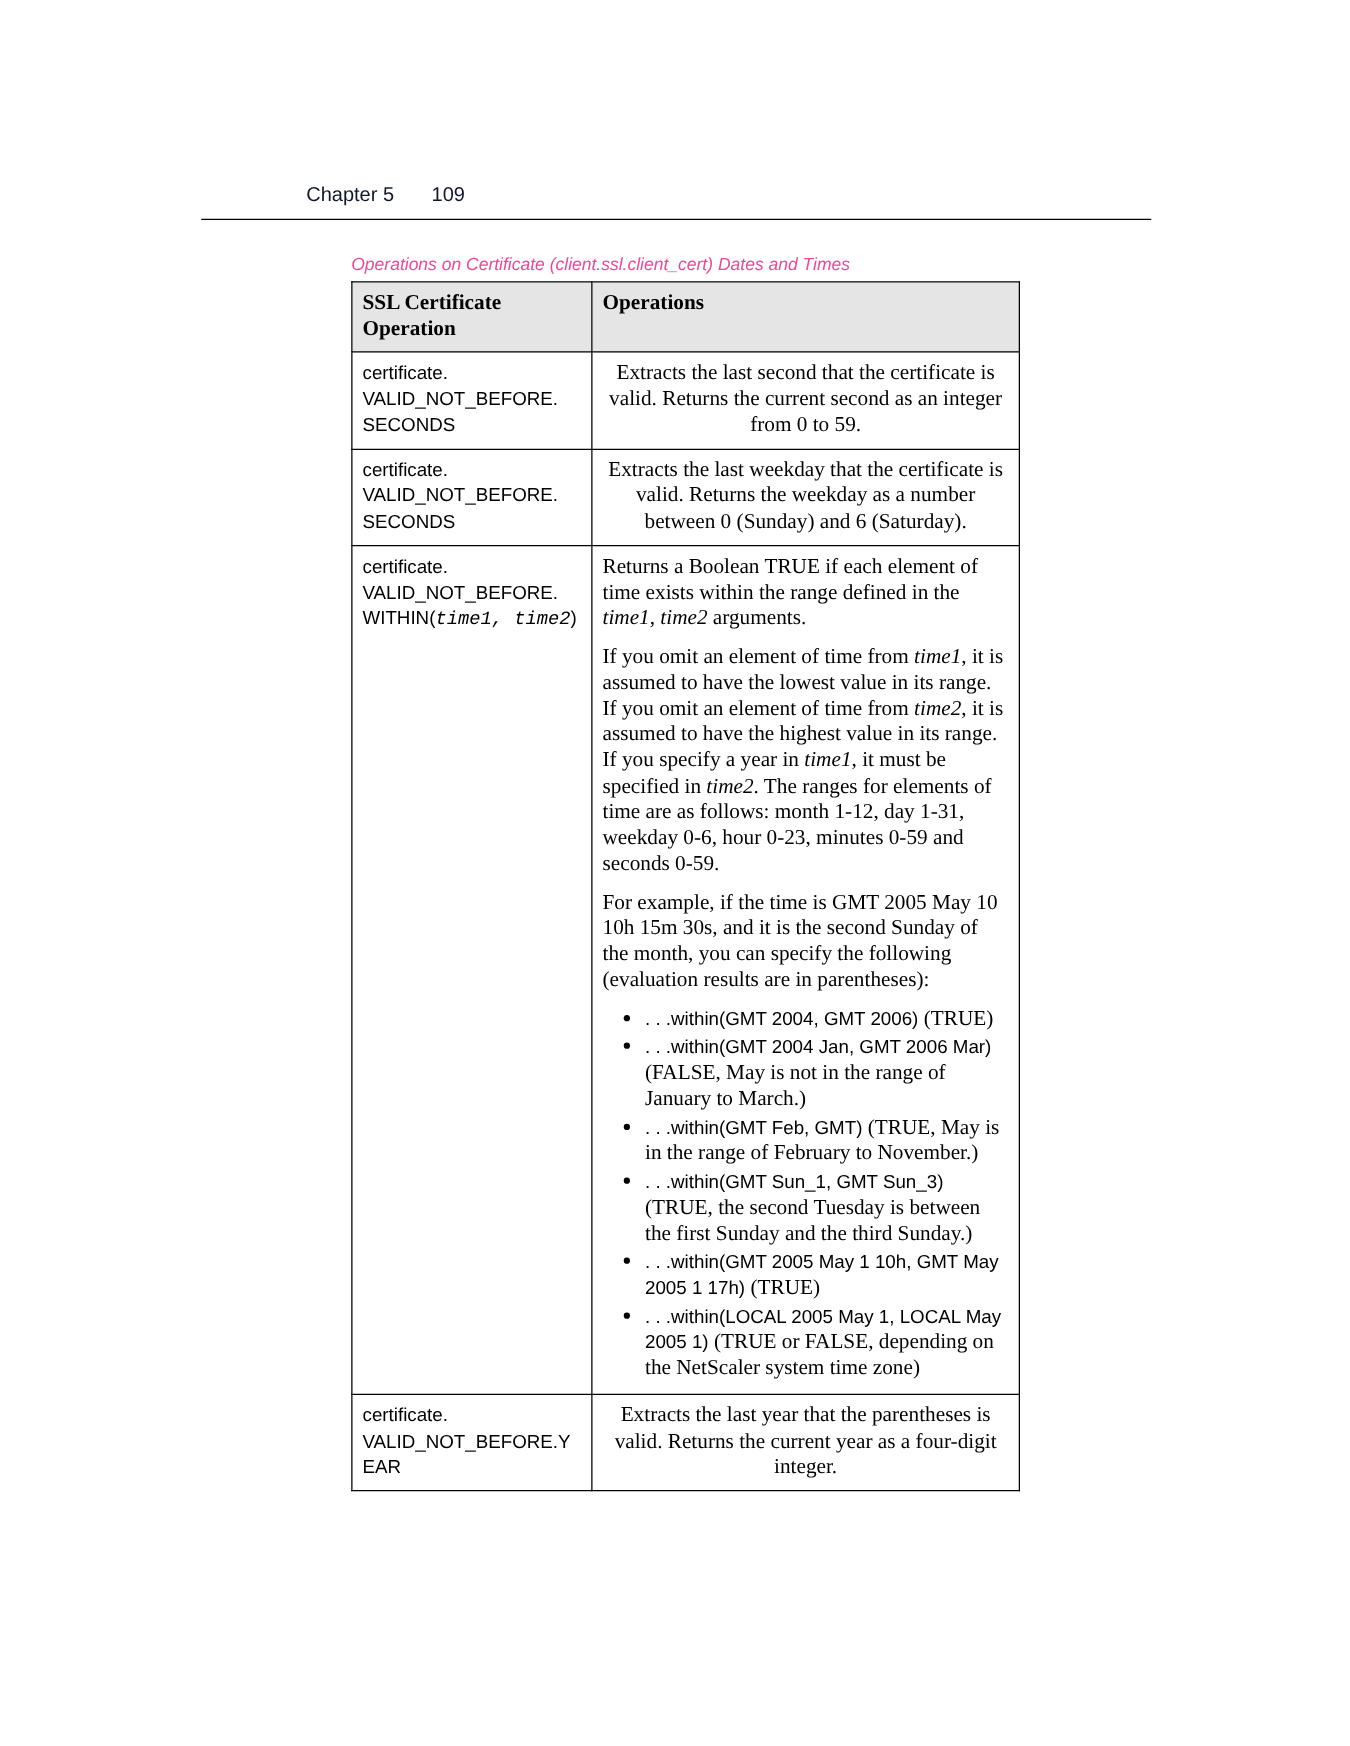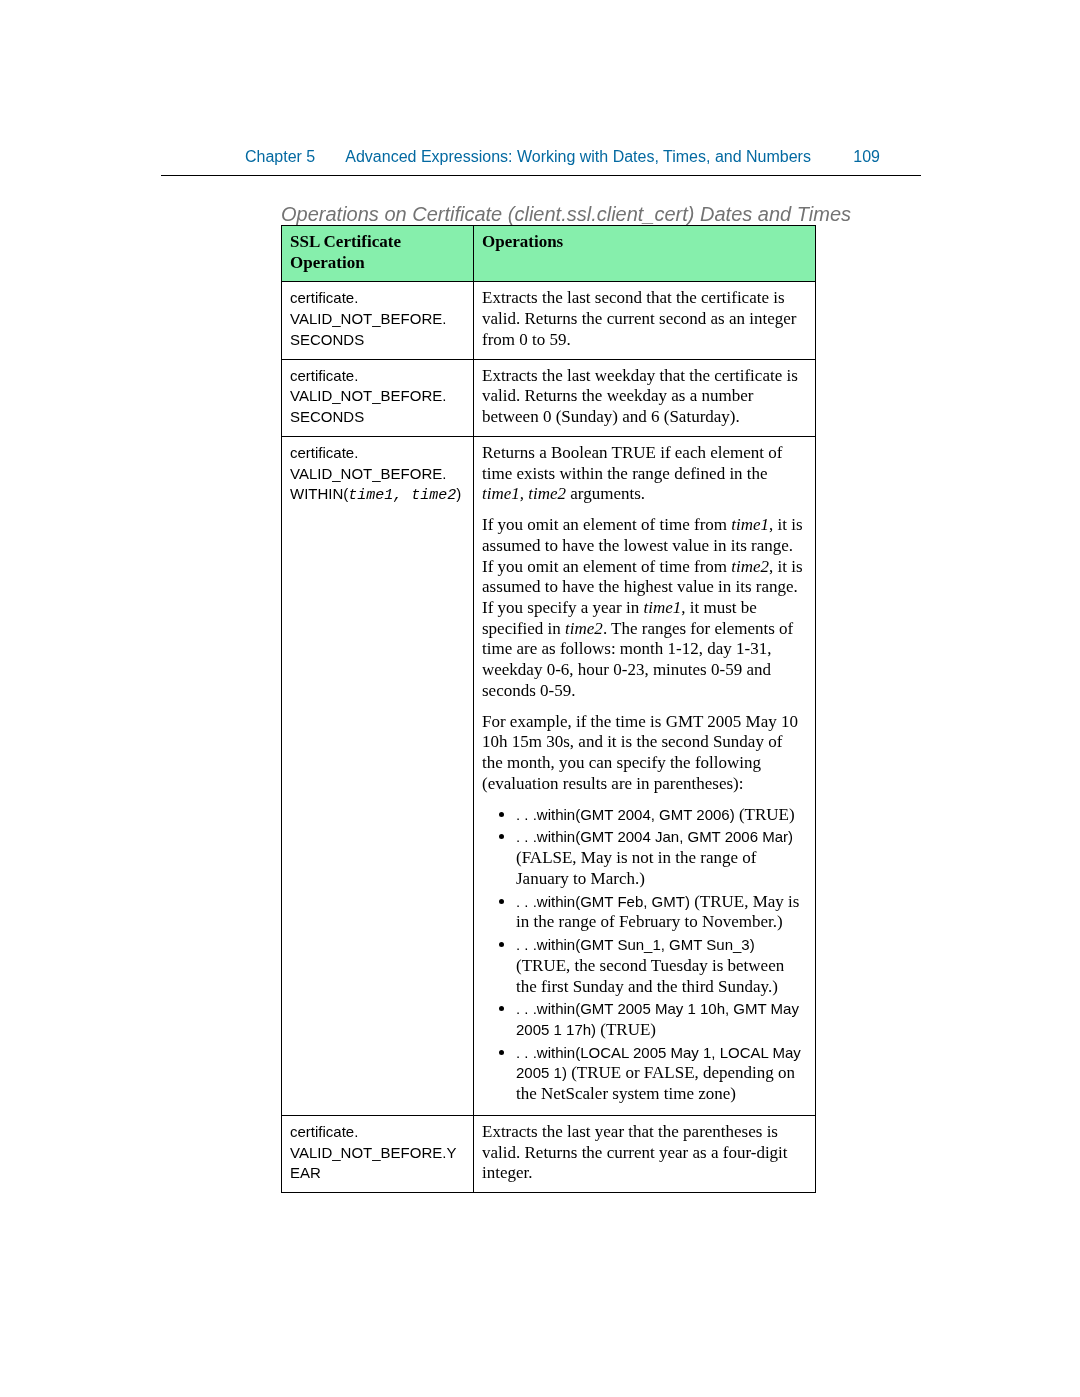--- a/index.html
+++ b/index.html
@@ -22,43 +22,43 @@
     width: 760px;
     border-top: 1px solid #000;
   }
   .running-head {
     position: absolute;
     top: 148px;
     left: 245px;
     right: 200px;
     font-family: Arial, Helvetica, sans-serif;
     font-size: 16px;
-    color: #0369a1;
+    color: #0f172a;
     display: flex;
     justify-content: flex-start;
     gap: 30px;
   }
   .running-head .chapter {
     white-space: nowrap;
   }
   .running-head .title {
     flex: 1;
     white-space: nowrap;
   }
   .running-head .pagenum {
     white-space: nowrap;
   }
   .caption {
     position: absolute;
     top: 203px;
     left: 281px;
     font-family: Arial, Helvetica, sans-serif;
     font-style: italic;
-    font-size: 20px;
-    color: #737373;
+    font-size: 14px;
+    color: #ec4899;
   }
   .table-wrap {
     position: absolute;
     top: 225px;
     left: 281px;
     width: 534px;
   }
   table.doc {
     border-collapse: collapse;
     width: 100%;
@@ -68,57 +68,56 @@
     border: 1px solid #000;
     padding: 6px 8px 8px 8px;
     vertical-align: top;
     font-size: 17px;
     line-height: 1.22;
   }
   table.doc th {
     font-family: "Times New Roman", Times, serif;
     font-weight: bold;
     text-align: left;
-    background: #86efac;
+    background: #e5e5e5;
   }
   col.op { width: 192px; }
   col.desc { width: 342px; }
   .mono {
     font-family: Liberation Sans, sans-serif;
     font-size: 15px;
     word-break: break-word;
   }
   .mono-i {
     font-family: "Courier New", Courier, monospace;
     font-style: italic;
     font-size: 15px;
   }
   .arg {
     font-style: italic;
   }
   .desc p {
     margin: 0 0 10px 0;
   }
-  .desc p:last-child { margin-bottom: 0; }
+  .desc p:last-child { margin-bottom: 0; text-align: center; }
   ul.bullets {
     margin: 0;
     padding-left: 18px;
   }
   ul.bullets li {
     margin: 0 0 2px 16px;
   }
 </style>
 </head>
 <body>
 
 <div class="page">
 
   <div class="running-head">
     <span class="chapter">Chapter 5</span>
-    <span class="title">Advanced Expressions: Working with Dates, Times, and Numbers</span>
     <span class="pagenum">109</span>
   </div>
   <div class="header-line"></div>
 
   <div class="caption">Operations on Certificate (client.ssl.client_cert) Dates and Times</div>
 
   <div class="table-wrap">
     <table class="doc">
       <colgroup>
           <col class="op">

